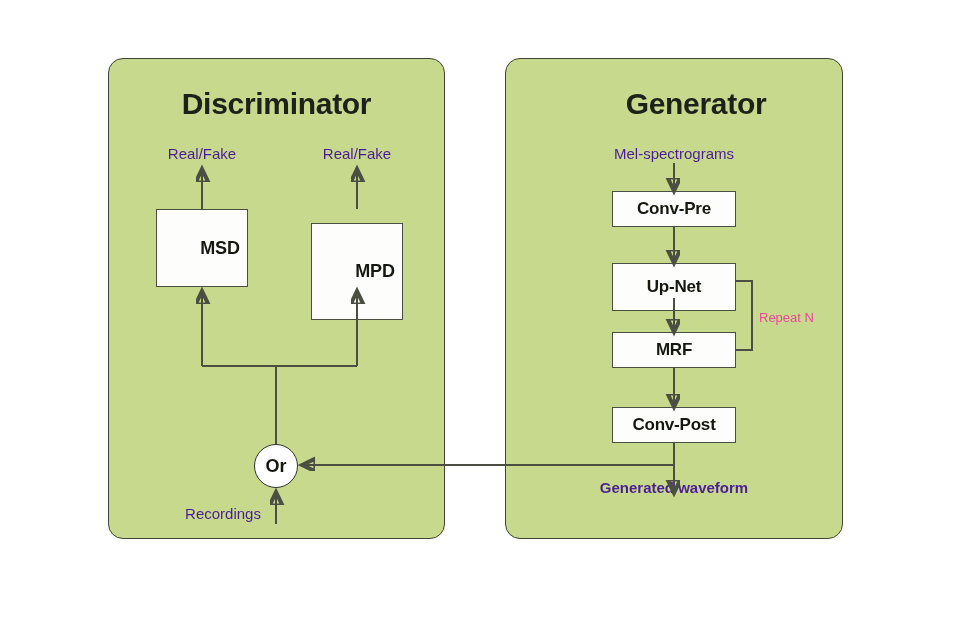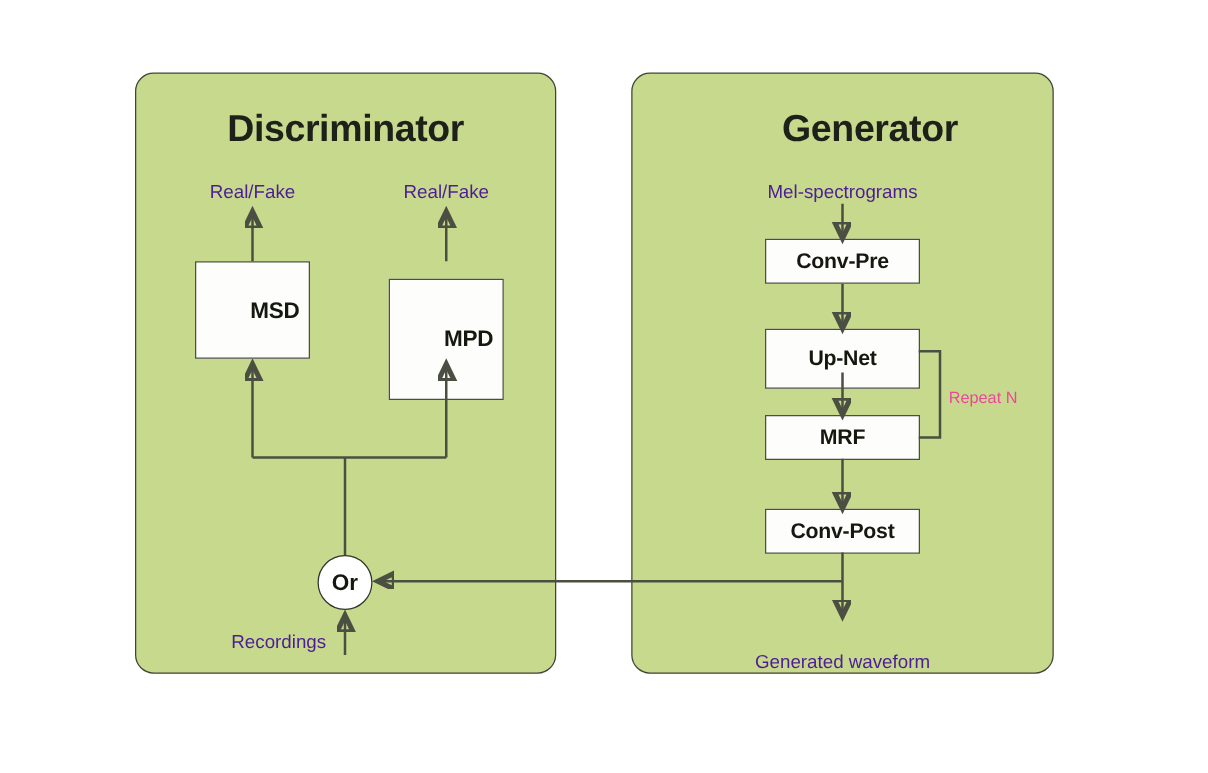--- a/index.html
+++ b/index.html
@@ -182,15 +182,15 @@
   </div>
 
   <div class="node-box" style="left:612px; top:407px; width:124px; height:36px;">
     <span>Conv-Post</span>
   </div>
 
   <div class="io-label" style="left:674px; top:146px; transform:translateX(-50%);">Mel-spectrograms</div>
 
   <div class="loop-label" style="left:759px; top:311px;">Repeat N</div>
 
-  <div class="io-label" style="left:674px; top:522px; transform:translateX(-50%);">Generated waveform</div>
+  <div class="io-label" style="left:674px; top:480px; transform:translateX(-50%);font-weight:bold;">Generated waveform</div>
 
 </div>
 
 </body></html>

